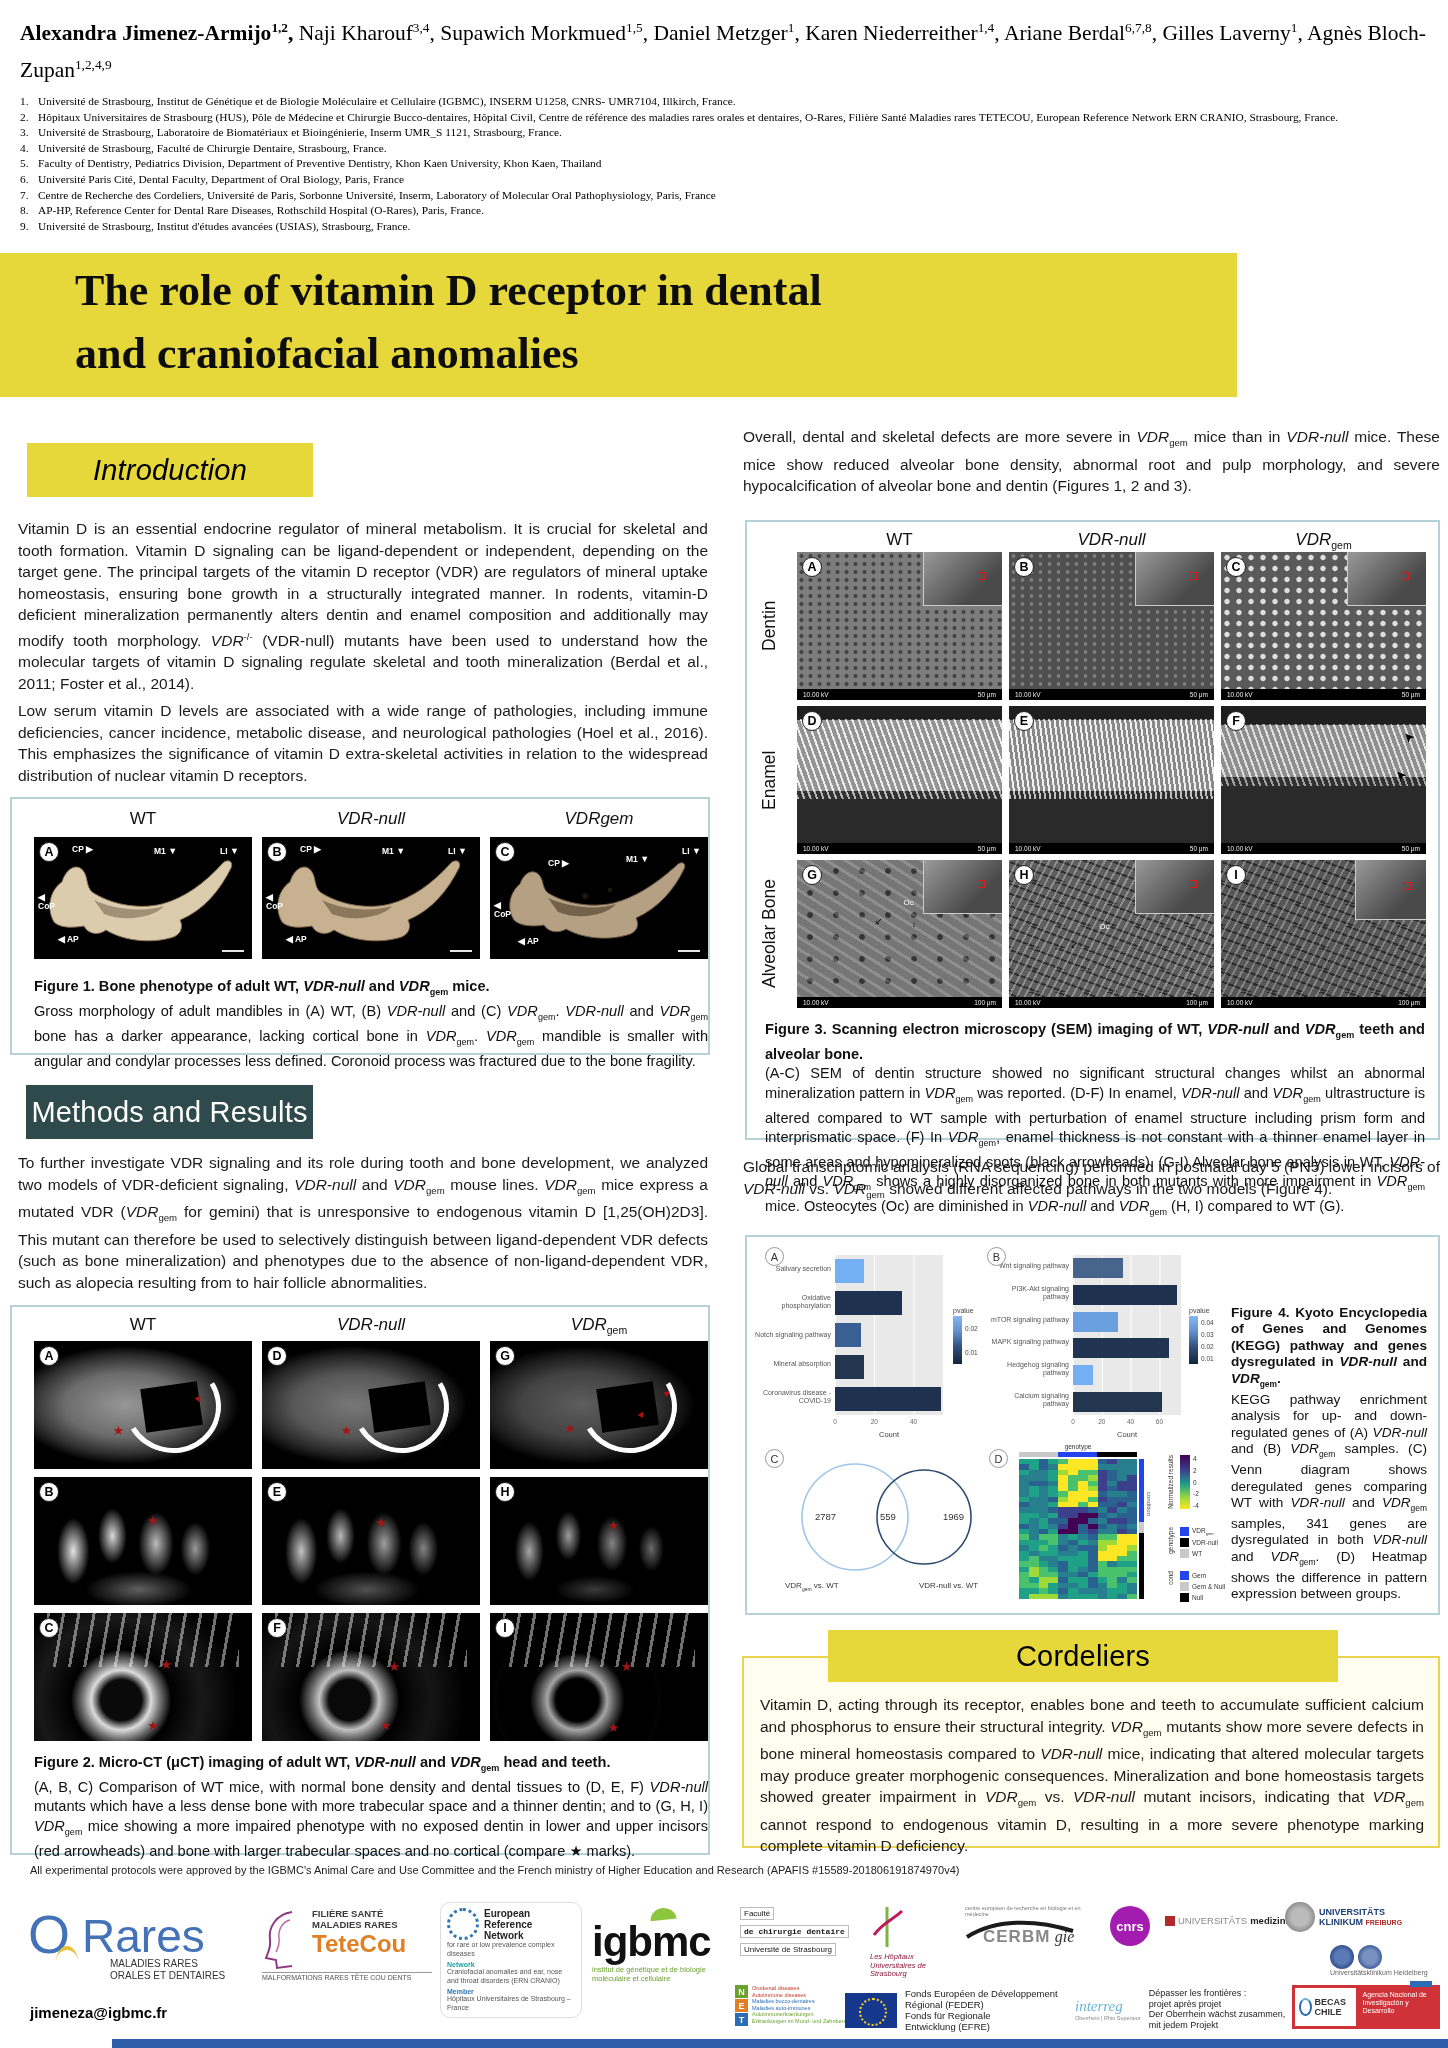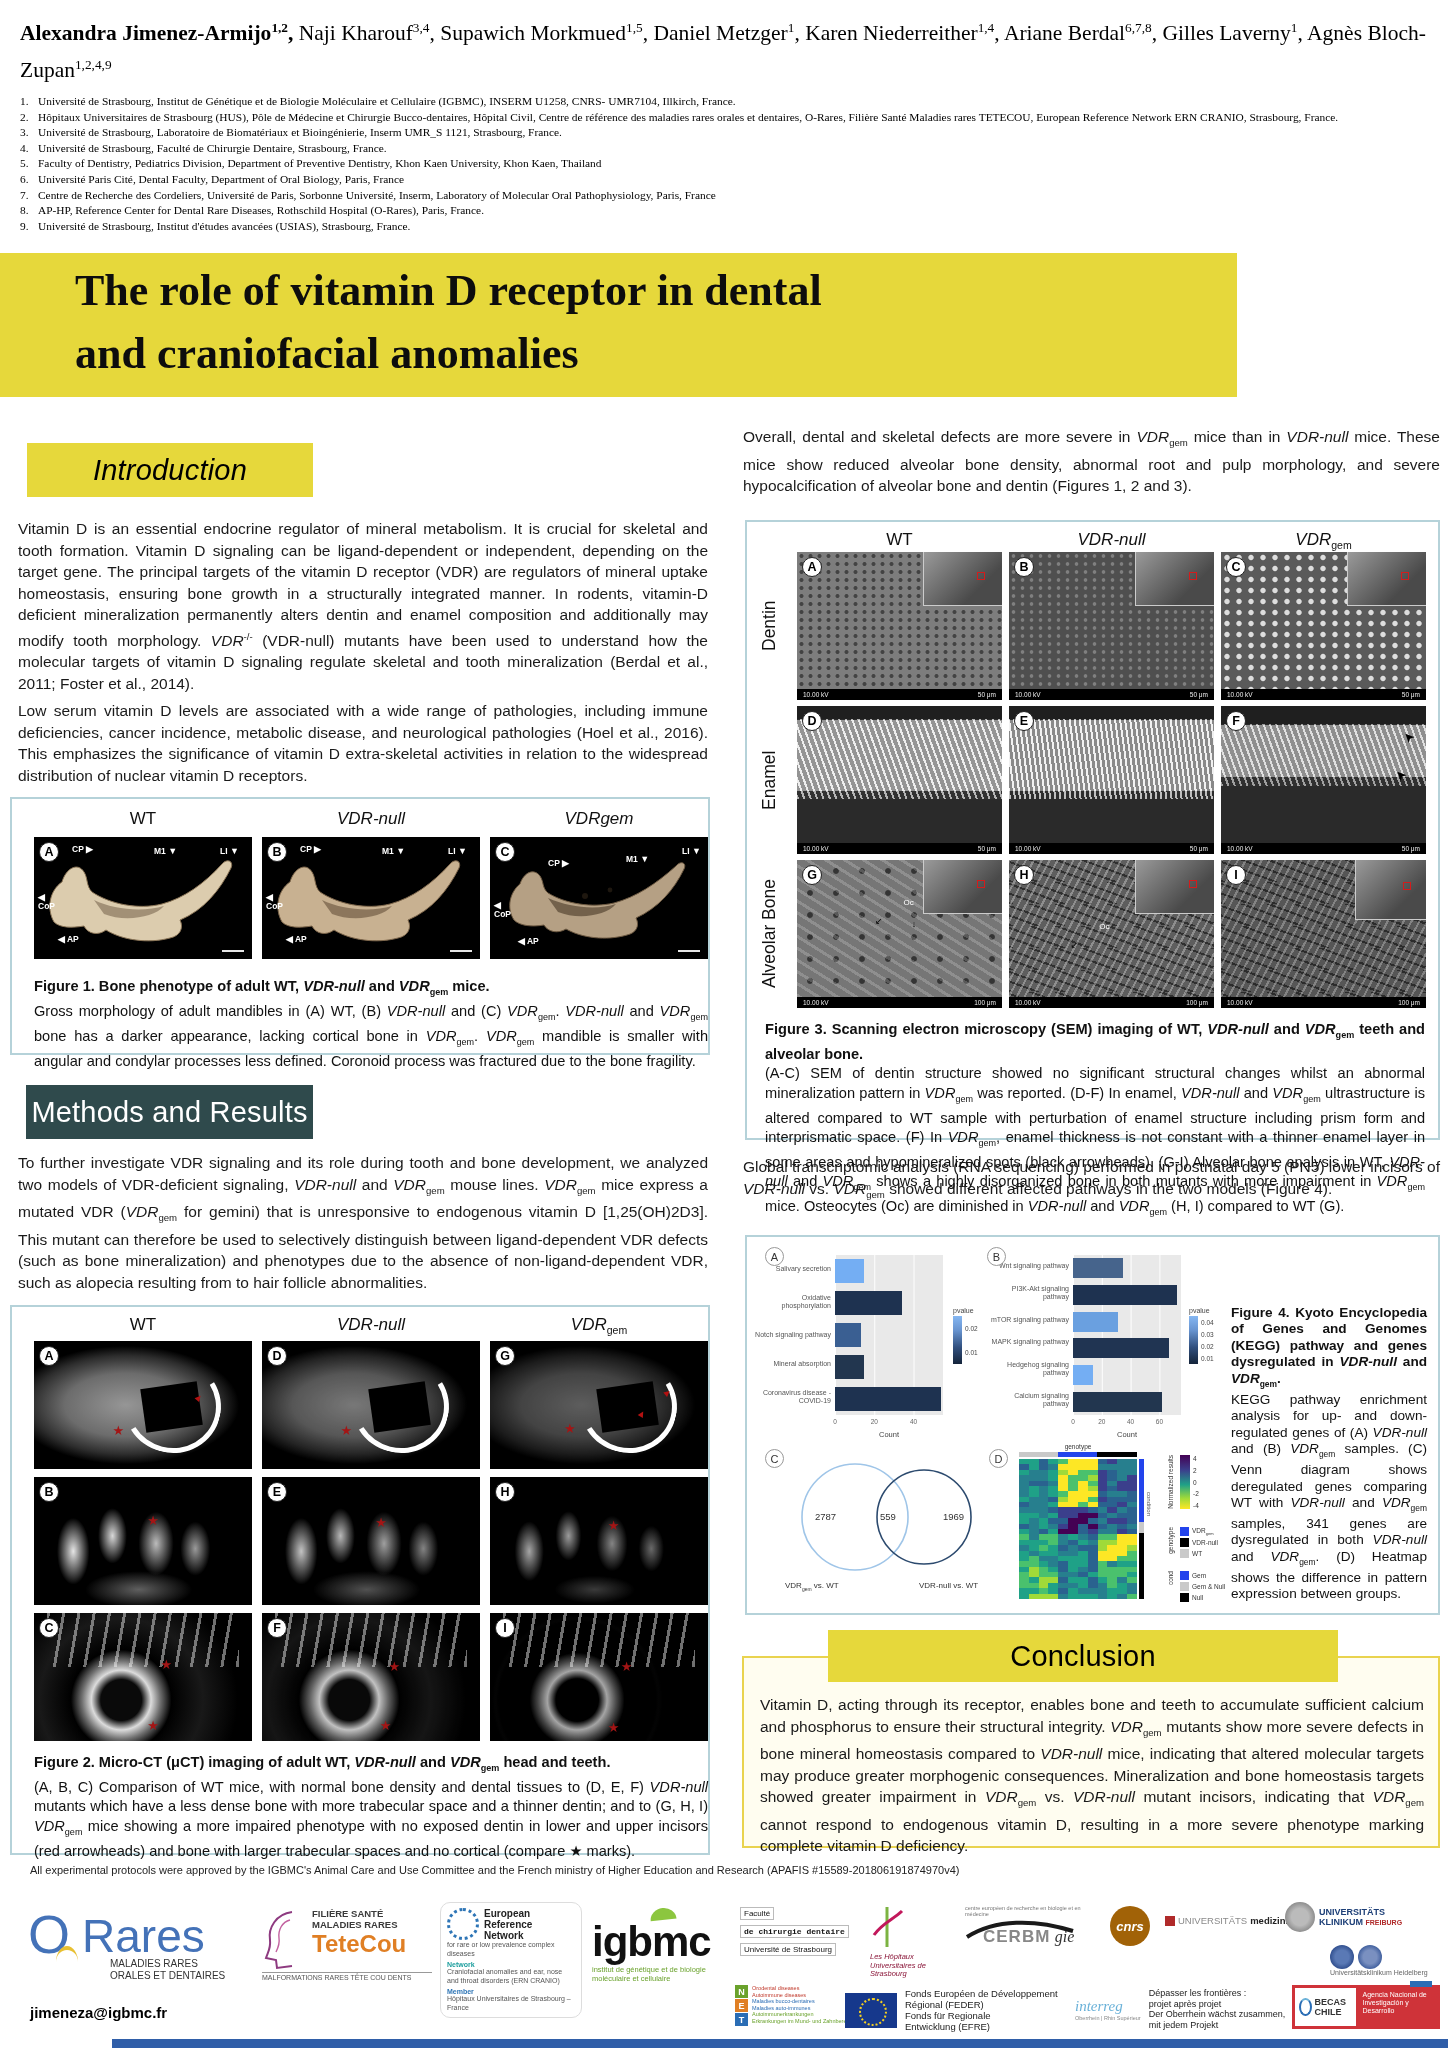--- a/index.html
+++ b/index.html
@@ -901,21 +901,21 @@
     </div>
 
     <div class="cap" style="left:484px;top:68px;width:196px;font-size:13.6px;line-height:16.4px;">
       <span class="cap-t">Figure 4. Kyoto Encyclopedia of Genes and Genomes (KEGG) pathway and genes dysregulated in <i>VDR-null</i> and <i>VDR</i><sub>gem</sub>.</span><br>
       <span>KEGG pathway enrichment analysis for up- and down-regulated genes of (A) <i>VDR-null</i> and (B) <i>VDR</i><sub>gem</sub> samples. (C) Venn diagram shows deregulated genes comparing WT with <i>VDR-null</i> and <i>VDR</i><sub>gem</sub> samples, 341 genes are dysregulated in both <i>VDR-null</i> and <i>VDR</i><sub>gem</sub>. (D) Heatmap shows the difference in pattern expression between groups.</span>
     </div>
   </div>
 
   <div class="abs conc-box"></div>
   <div class="abs sec-h yellow-h conc-banner">
-    <span>Conclusion</span>
+    <span>Cordeliers</span>
   </div>
   <div class="abs body-text" style="left:760px;top:1694px;width:664px;z-index:4;">Vitamin D, acting through its receptor, enables bone and teeth to accumulate sufficient calcium and phosphorus to ensure their structural integrity. <i>VDR</i><sub>gem</sub> mutants show more severe defects in bone mineral homeostasis compared to <i>VDR-null</i> mice, indicating that altered molecular targets may produce greater morphogenic consequences. Mineralization and bone homeostasis targets showed greater impairment in <i>VDR</i><sub>gem</sub> vs. <i>VDR-null</i> mutant incisors, indicating that <i>VDR</i><sub>gem</sub> cannot respond to endogenous vitamin D, resulting in a more severe phenotype marking complete vitamin D deficiency.</div>
 
   <div class="abs ethics">All experimental protocols were approved by the IGBMC's Animal Care and Use Committee and the French ministry of Higher Education and Research (APAFIS #15589-201806191874970v4)</div>
 
   <div class="logo" style="left:28px;top:1910px;">
     <div style="display:flex;align-items:flex-end;">
       <span style="font-size:54px;color:#4472b8;font-weight:400;line-height:48px;">O</span>
       <span style="position:relative;left:-14px;top:4px;width:22px;height:12px;border-radius:50% 50% 0 0/100% 100% 0 0;border-top:4px solid #e8c032;display:inline-block;"></span>
       <span style="font-size:46px;color:#4472b8;line-height:44px;margin-left:-10px;">Rares</span>
@@ -984,21 +984,21 @@
     <svg width="110" height="26" viewBox="0 0 110 26">
       <path d="M2,20 C30,2 70,2 108,14" stroke="#1a1a1a" stroke-width="4" fill="none"></path>
     </svg>
     <div style="margin-top:-20px;margin-left:18px;">
       <span style="font-size:17px;color:#888;font-weight:700;letter-spacing:1px;">CERBM</span>
       <span style="font-size:16px;font-style:italic;color:#333;font-family:'Liberation Serif',serif;">gie</span>
     </div>
   </div>
 
   <div class="logo" style="left:1110px;top:1906px;">
-    <div style="width:40px;height:40px;border-radius:50%;background:#a16207;color:#fff;display:flex;align-items:center;justify-content:center;font-size:13px;font-weight:700;font-style:italic;">cnrs</div>
+    <div style="width:40px;height:40px;border-radius:50%;background:#a21caf;color:#fff;display:flex;align-items:center;justify-content:center;font-size:13px;font-weight:700;">cnrs</div>
   </div>
 
   <div class="logo" style="left:1165px;top:1915px;display:flex;align-items:center;gap:3px;">
     <span style="width:10px;height:10px;background:#b02a2a;display:inline-block;"></span>
     <span style="font-size:9.5px;color:#8a8a8a;">UNIVERSITÄTS</span>
       <span style="font-size:9.5px;font-weight:700;color:#222;">medizin.</span>
   </div>
 
   <div class="logo" style="left:1285px;top:1902px;display:flex;gap:4px;align-items:center;">
     <span style="width:30px;height:30px;border-radius:50%;background:radial-gradient(circle,#bbb 40%,#888 75%);display:inline-block;"></span>

